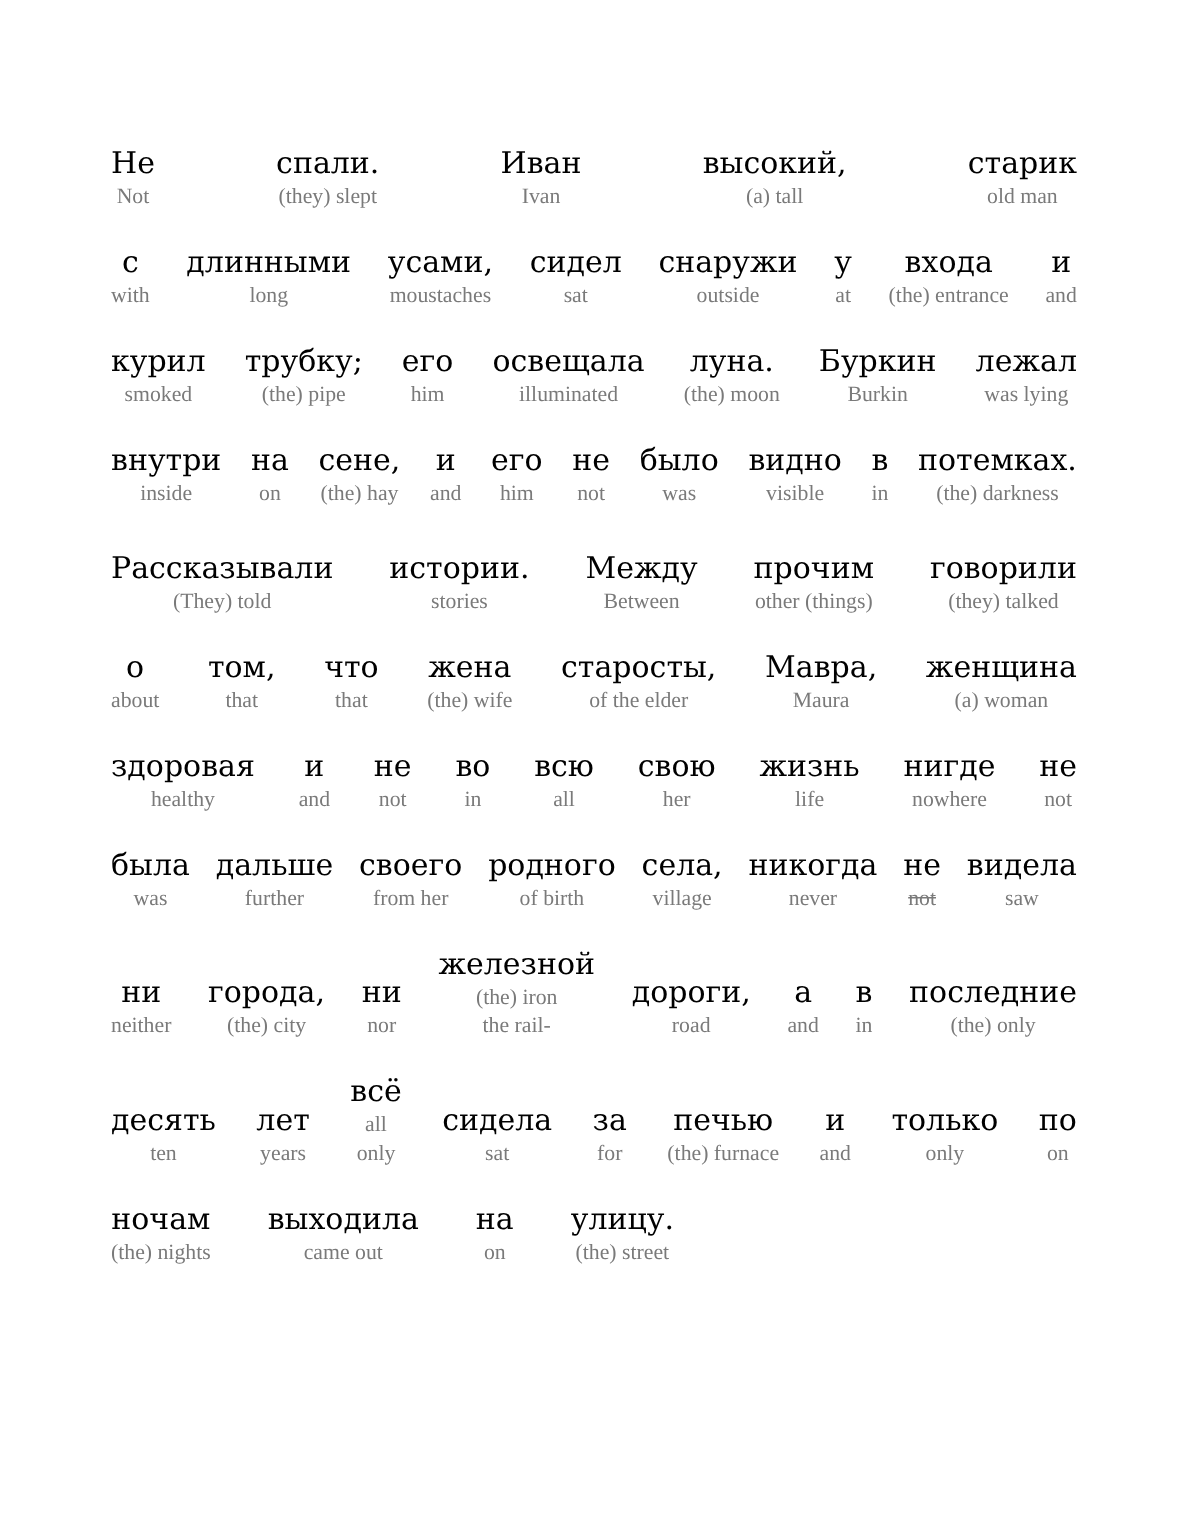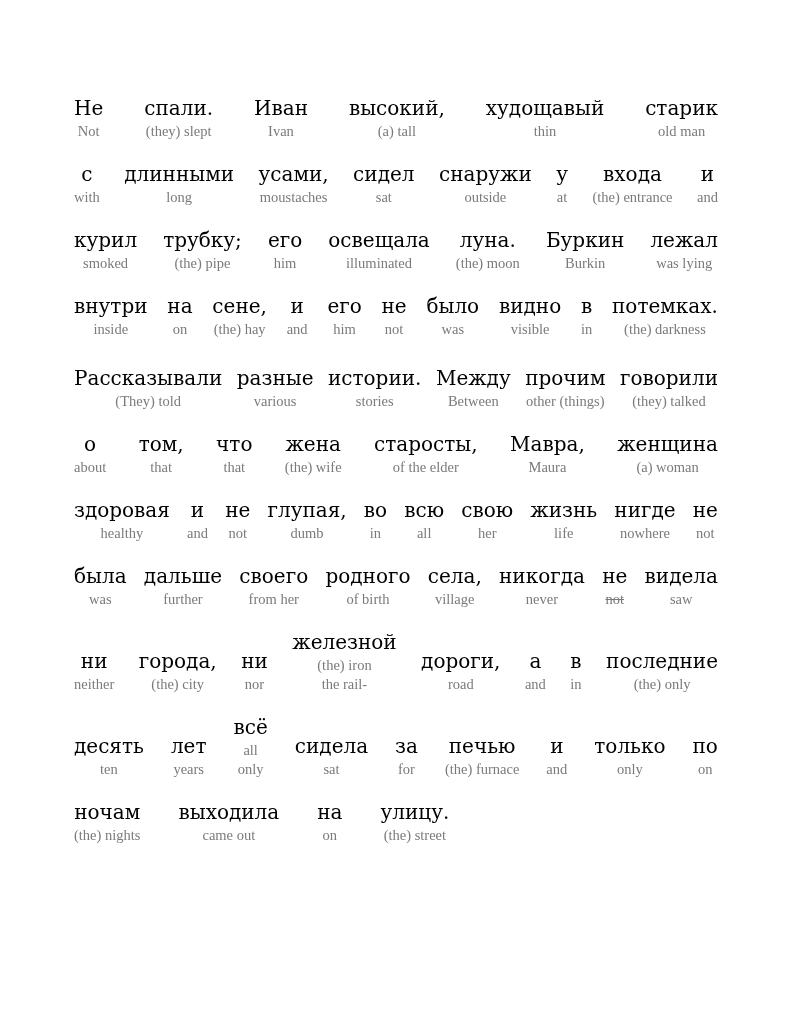--- a/index.html
+++ b/index.html
@@ -95,24 +95,20 @@
         </div>
         <div class="il-cell">
           <div class="src">Иван</div>
           <div class="gloss">Ivan</div>
         </div>
         <div class="il-cell">
           <div class="src">высокий,</div>
           <div class="gloss">(a) tall</div>
         </div>
         <div class="il-cell">
-          <div class="src">худощавый</div>
-          <div class="gloss">thin</div>
-        </div>
-        <div class="il-cell">
           <div class="src">старик</div>
           <div class="gloss">old man</div>
         </div>
       </div>
       <div class="il-line">
         <div class="il-cell">
           <div class="src">с</div>
           <div class="gloss">with</div>
         </div>
         <div class="il-cell">
@@ -217,24 +213,20 @@
         </div>
       </div>
     </div>
     <div class="para">
       <div class="il-line">
         <div class="il-cell">
           <div class="src">Рассказывали</div>
           <div class="gloss">(They) told</div>
         </div>
         <div class="il-cell">
-          <div class="src">разные</div>
-          <div class="gloss">various</div>
-        </div>
-        <div class="il-cell">
           <div class="src">истории.</div>
           <div class="gloss">stories</div>
         </div>
         <div class="il-cell">
           <div class="src">Между</div>
           <div class="gloss">Between</div>
         </div>
         <div class="il-cell">
           <div class="src">прочим</div>
           <div class="gloss">other (things)</div>
@@ -279,24 +271,20 @@
           <div class="src">здоровая</div>
           <div class="gloss">healthy</div>
         </div>
         <div class="il-cell">
           <div class="src">и</div>
           <div class="gloss">and</div>
         </div>
         <div class="il-cell">
           <div class="src">не</div>
           <div class="gloss">not</div>
-        </div>
-        <div class="il-cell">
-          <div class="src">глупая,</div>
-          <div class="gloss">dumb</div>
         </div>
         <div class="il-cell">
           <div class="src">во</div>
           <div class="gloss">in</div>
         </div>
         <div class="il-cell">
           <div class="src">всю</div>
           <div class="gloss">all</div>
         </div>
         <div class="il-cell">

